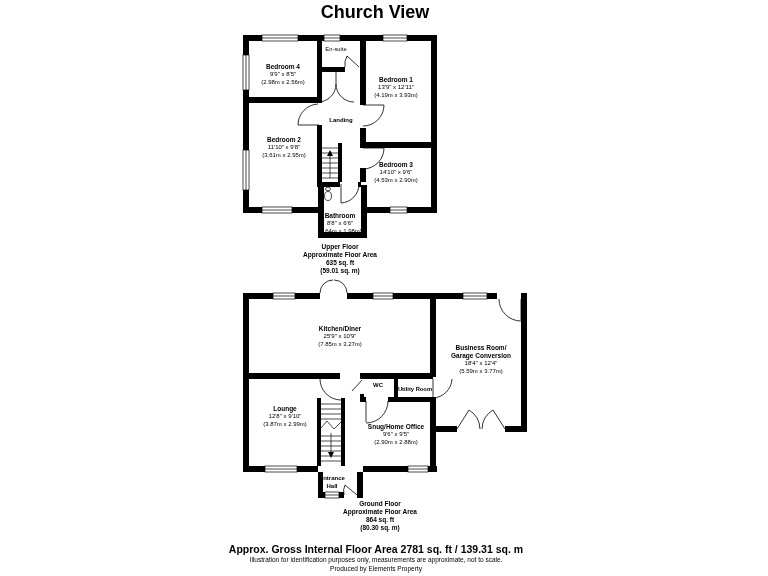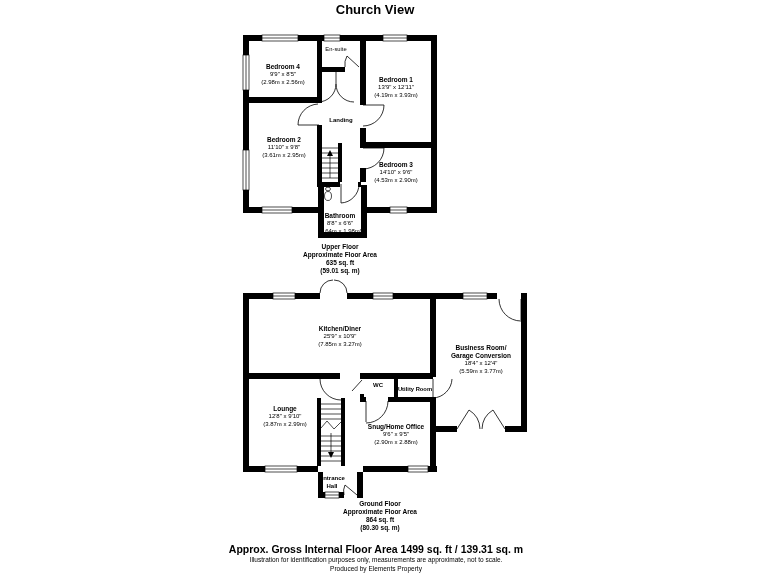--- a/index.html
+++ b/index.html
@@ -7,21 +7,21 @@
     width:768px;height:576px;background:#ffffff;position:relative;
     font-family:"Liberation Sans",sans-serif;color:#000;overflow:hidden;
   }
   svg.plan{position:absolute;left:0;top:0;}
   .lbl{position:absolute;transform:translateX(-50%);text-align:center;line-height:1.25;white-space:nowrap;}
   .lbl span{display:block;}
   .room-name{font-size:6.5px;font-weight:bold;}
   .room-dim{font-size:6px;font-weight:normal;}
   .caption span{font-size:6.5px;font-weight:bold;}
   .page-title{position:absolute;left:375px;top:2px;transform:translateX(-50%);
-    font-size:13px;font-weight:bold;white-space:nowrap;}
+    font-size:18px;font-weight:bold;white-space:nowrap;}
   .footer-bold{position:absolute;left:376px;top:543px;transform:translateX(-50%);
     font-size:10.5px;font-weight:bold;white-space:nowrap;}
   .footer-small{position:absolute;transform:translateX(-50%);left:376px;
     font-size:6.5px;white-space:nowrap;}
 </style>
 </head>
 <body>
 
 <svg class="plan" width="768" height="576" viewBox="0 0 768 576">
 
@@ -293,15 +293,15 @@
   <span class="room-name" style="font-size:6px">Entrance</span>
   <span class="room-name" style="font-size:6px">Hall</span>
 </div>
 <div class="lbl caption" style="left:380px;top:500px">
   <span>Ground Floor</span>
   <span>Approximate Floor Area</span>
   <span>864 sq. ft</span>
   <span>(80.30 sq. m)</span>
 </div>
 
-<div class="footer-bold">Approx. Gross Internal Floor Area 1499 sq. ft / 139.31 sq. m</div>
+<div class="footer-bold">Approx. Gross Internal Floor Area 2781 sq. ft / 139.31 sq. m</div>
 <div class="footer-small" style="top:556px">Illustration for identification purposes only, measurements are approximate, not to scale.</div>
 <div class="footer-small" style="top:565px">Produced by Elements Property</div>
 
 </body></html>

